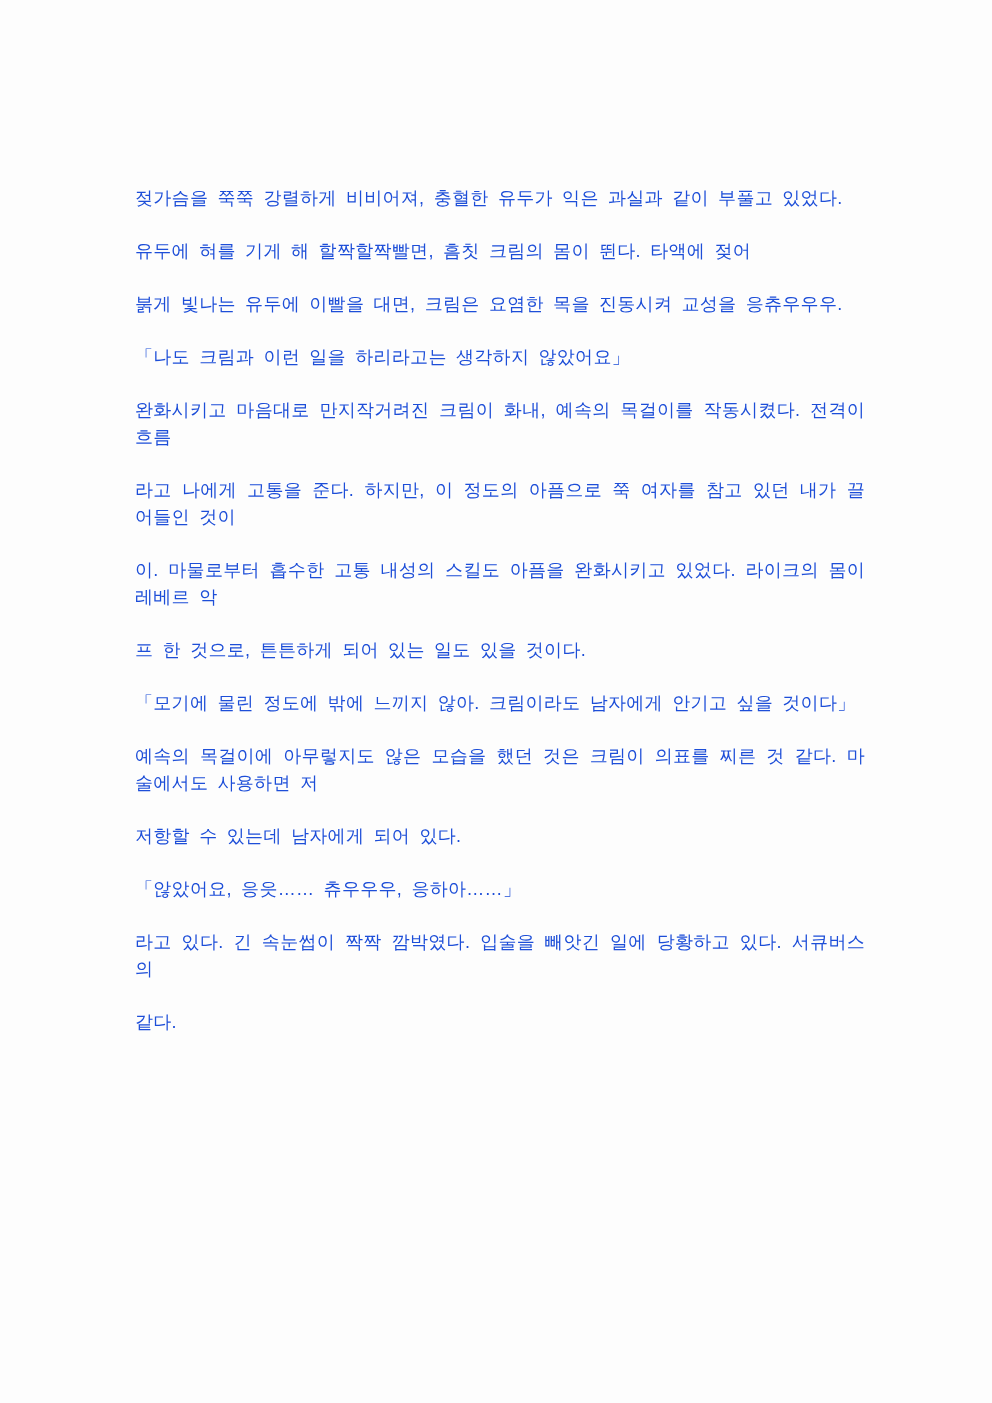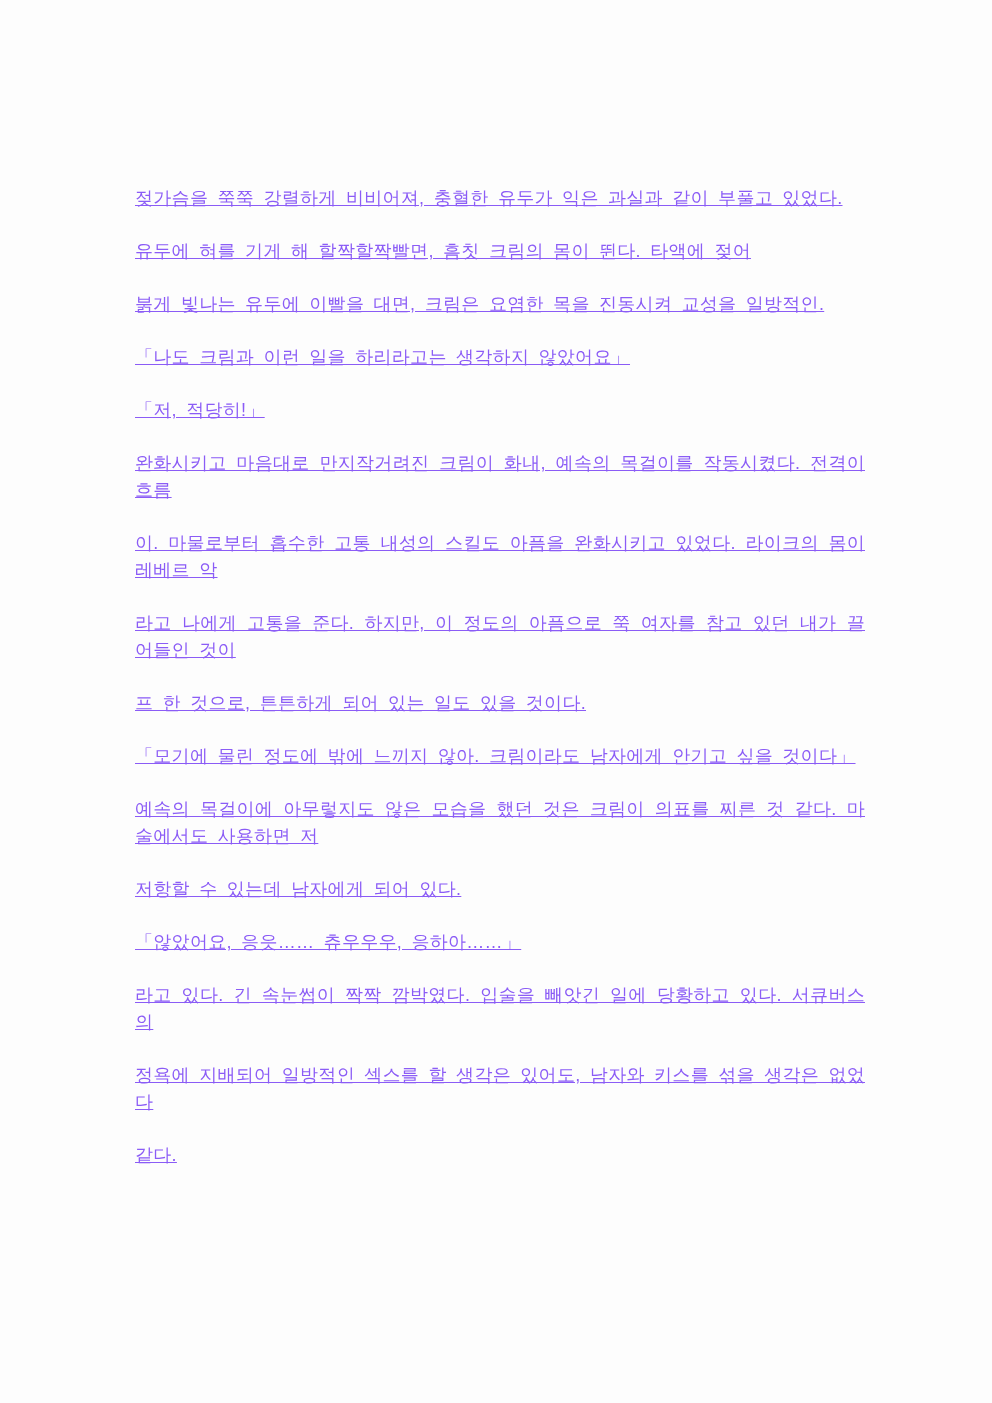--- a/index.html
+++ b/index.html
@@ -22,43 +22,40 @@
   .doc-body {
     position: absolute;
     left: 135px;
     top: 185px;
     width: 730px;
   }
   .doc-body p {
     margin: 0 0 26px 0;
     font-size: 18px;
     line-height: 27px;
-    color: #8b5cf6;
+    color: #1d4ed8;
     text-align: justify;
     word-spacing: 4px;
     letter-spacing: 0.3px;
     font-weight: 400;
-    text-decoration: underline;
   }
 </style>
 </head>
 <body>
 
 <div class="page">
   <div class="doc-body">
     <p>젖가슴을 쭉쭉 강렬하게 비비어져, 충혈한 유두가 익은 과실과 같이 부풀고 있었다.</p>
     <p>유두에 혀를 기게 해 할짝할짝빨면, 흠칫 크림의 몸이 뛴다. 타액에 젖어</p>
-    <p>붉게 빛나는 유두에 이빨을 대면, 크림은 요염한 목을 진동시켜 교성을 일방적인.</p>
+    <p>붉게 빛나는 유두에 이빨을 대면, 크림은 요염한 목을 진동시켜 교성을 응츄우우우.</p>
     <p>「나도 크림과 이런 일을 하리라고는 생각하지 않았어요」</p>
-    <p>「저, 적당히!」</p>
     <p>완화시키고 마음대로 만지작거려진 크림이 화내, 예속의 목걸이를 작동시켰다. 전격이 흐름</p>
+    <p>라고 나에게 고통을 준다. 하지만, 이 정도의 아픔으로 쭉 여자를 참고 있던 내가 끌어들인 것이</p>
     <p>이. 마물로부터 흡수한 고통 내성의 스킬도 아픔을 완화시키고 있었다. 라이크의 몸이 레베르 악</p>
-    <p>라고 나에게 고통을 준다. 하지만, 이 정도의 아픔으로 쭉 여자를 참고 있던 내가 끌어들인 것이</p>
     <p>프 한 것으로, 튼튼하게 되어 있는 일도 있을 것이다.</p>
     <p>「모기에 물린 정도에 밖에 느끼지 않아. 크림이라도 남자에게 안기고 싶을 것이다」</p>
     <p>예속의 목걸이에 아무렇지도 않은 모습을 했던 것은 크림이 의표를 찌른 것 같다. 마술에서도 사용하면 저</p>
     <p>저항할 수 있는데 남자에게 되어 있다.</p>
     <p>「않았어요, 응읏…… 츄우우우, 응하아……」</p>
     <p>라고 있다. 긴 속눈썹이 짝짝 깜박였다. 입술을 빼앗긴 일에 당황하고 있다. 서큐버스의</p>
-    <p>정욕에 지배되어 일방적인 섹스를 할 생각은 있어도, 남자와 키스를 섞을 생각은 없었다</p>
     <p>같다.</p>
   </div>
 </div>
 
 </body></html>

